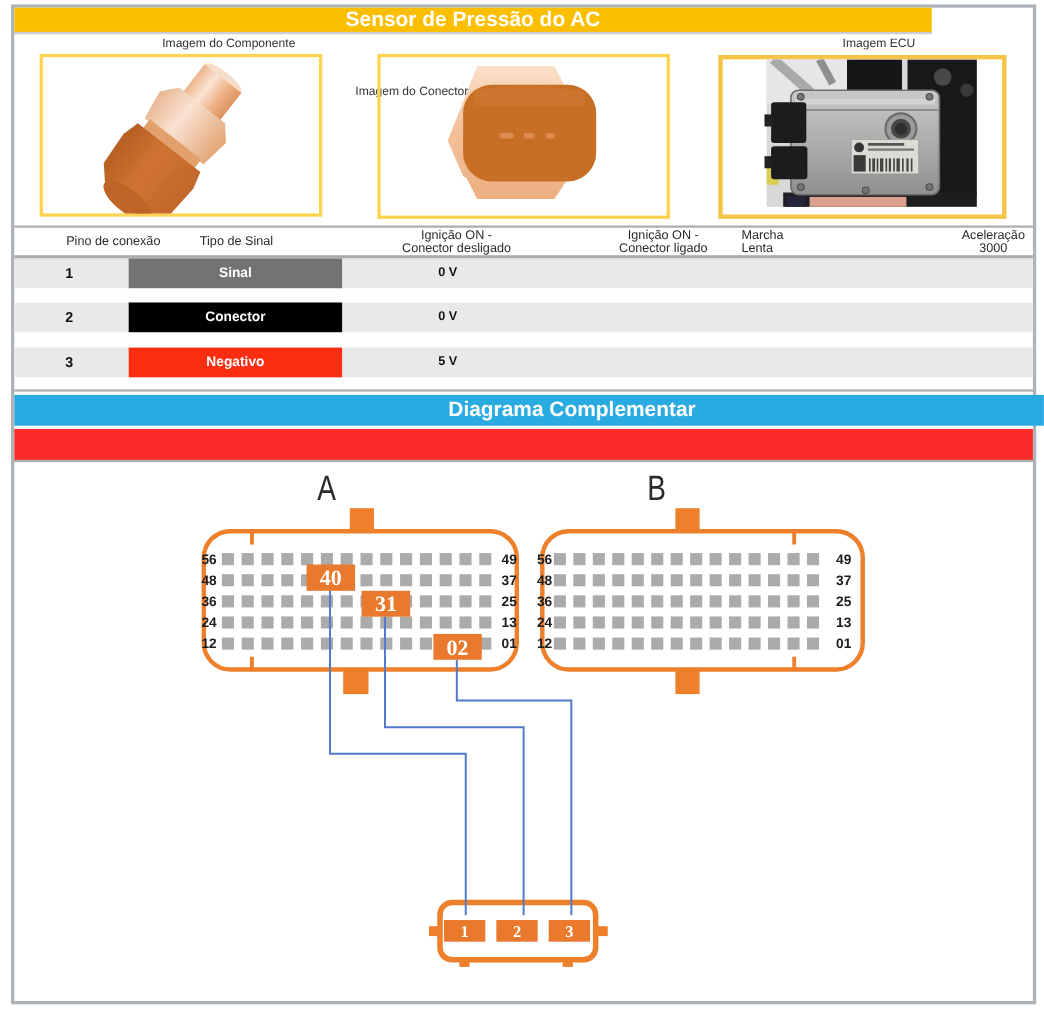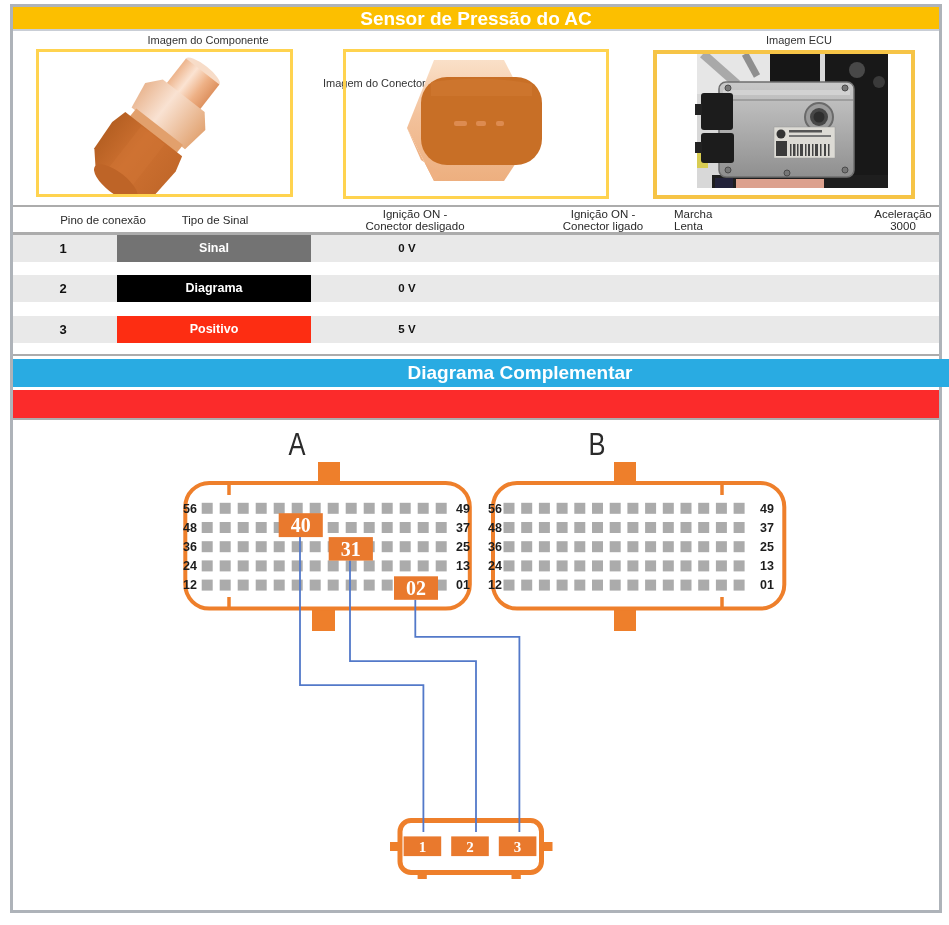--- a/index.html
+++ b/index.html
@@ -4,21 +4,21 @@
 <style>
   html,body{margin:0;padding:0;}
   body{width:949px;height:925px;background:#ffffff;font-family:"Liberation Sans",sans-serif;position:relative;overflow:hidden;}
   .abs{position:absolute;}
 </style>
 </head>
 <body>
 
 <div class="abs" style="left:10px;top:4px;width:926px;height:903px;border:3px solid #AEB3B9;"></div>
 
-<div class="abs" style="left:13px;top:7px;width:926px;height:22px;background:#FCBF00;border-bottom:2px solid #C9CED6;color:#fff;font-size:19px;font-weight:bold;text-align:center;line-height:23px;">Sensor de Pressão do AC</div>
+<div class="abs" style="left:13px;top:7px;width:834px;height:22px;background:#FCBF00;border-bottom:2px solid #C9CED6;color:#fff;font-size:19px;font-weight:bold;text-align:center;line-height:23px;">Sensor de Pressão do AC</div>
 
 <div class="abs" style="left:11px;top:34px;width:300px;text-align:center;font-size:11px;color:#333;padding-left:47px;">Imagem do Componente</div>
 <div class="abs" style="left:323px;top:34px;width:300px;text-align:left;font-size:11px;color:#333;margin-top:43px;">Imagem do Conector</div>
 <div class="abs" style="left:649px;top:34px;width:300px;text-align:center;font-size:11px;color:#333;">Imagem ECU</div>
 
 <div class="abs" style="left:36px;top:49px;width:257px;height:148px;border:3px solid #FFD34F;box-sizing:border-box;">
 <svg width="251" height="142" viewBox="0 0 251 142">
   <defs>
     <linearGradient id="cop" x1="0" y1="0" x2="1" y2="0">
       <stop offset="0" stop-color="#EDB48C"></stop>
@@ -134,26 +134,26 @@
 <div class="abs" style="left:803px;top:208px;width:200px;text-align:center;font-size:11.5px;color:#2A2A2A;line-height:12px;">Aceleração<br>3000</div>
 <div class="abs" style="left:13px;top:232px;width:926px;height:2.5px;background:#ACACAC;"></div>
 
 <div class="abs" style="left:13px;top:234.5px;width:926px;height:27px;background:#E9E9E9;">
   <div class="abs" style="left:0;top:0;width:100px;height:27px;text-align:center;line-height:27px;font-size:13px;font-weight:bold;color:#111;">1</div>
   <div class="abs" style="left:104px;top:0;width:194px;height:27px;background:#737373;text-align:center;line-height:27px;font-size:12.5px;font-weight:bold;color:#fff;">Sinal</div>
   <div class="abs" style="left:294px;top:0;width:200px;height:27px;text-align:center;line-height:27px;font-size:11.5px;font-weight:bold;color:#111;">0 V</div>
 </div>
 <div class="abs" style="left:13px;top:275px;width:926px;height:27px;background:#E9E9E9;">
   <div class="abs" style="left:0;top:0;width:100px;height:27px;text-align:center;line-height:27px;font-size:13px;font-weight:bold;color:#111;">2</div>
-  <div class="abs" style="left:104px;top:0;width:194px;height:27px;background:#000;text-align:center;line-height:27px;font-size:12.5px;font-weight:bold;color:#fff;">Diagrama</div>
+  <div class="abs" style="left:104px;top:0;width:194px;height:27px;background:#000;text-align:center;line-height:27px;font-size:12.5px;font-weight:bold;color:#fff;">Conector</div>
   <div class="abs" style="left:294px;top:0;width:200px;height:27px;text-align:center;line-height:27px;font-size:11.5px;font-weight:bold;color:#111;">0 V</div>
 </div>
 <div class="abs" style="left:13px;top:315.5px;width:926px;height:27px;background:#E9E9E9;">
   <div class="abs" style="left:0;top:0;width:100px;height:27px;text-align:center;line-height:27px;font-size:13px;font-weight:bold;color:#111;">3</div>
-  <div class="abs" style="left:104px;top:0;width:194px;height:27px;background:#FD2D12;text-align:center;line-height:27px;font-size:12.5px;font-weight:bold;color:#fff;">Positivo</div>
+  <div class="abs" style="left:104px;top:0;width:194px;height:27px;background:#FD2D12;text-align:center;line-height:27px;font-size:12.5px;font-weight:bold;color:#fff;">Negativo</div>
   <div class="abs" style="left:294px;top:0;width:200px;height:27px;text-align:center;line-height:27px;font-size:11.5px;font-weight:bold;color:#111;">5 V</div>
 </div>
 <div class="abs" style="left:13px;top:353.5px;width:926px;height:2.5px;background:#ACACAC;"></div>
 
 <div class="abs" style="left:13px;top:359px;width:926px;height:27.5px;background:#29ABE2;color:#fff;font-size:19px;font-weight:bold;text-align:center;line-height:27.5px;padding-left:44px;">Diagrama Complementar</div>
 <div class="abs" style="left:13px;top:389.5px;width:926px;height:28.5px;background:#FB2B2B;border-bottom:2.5px solid #ACACAC;"></div>
 
 <div class="abs" style="left:13px;top:421px;width:926px;height:488px;">
 <svg width="926" height="488" viewBox="0 0 926 488" font-family="Liberation Sans, sans-serif">
 

